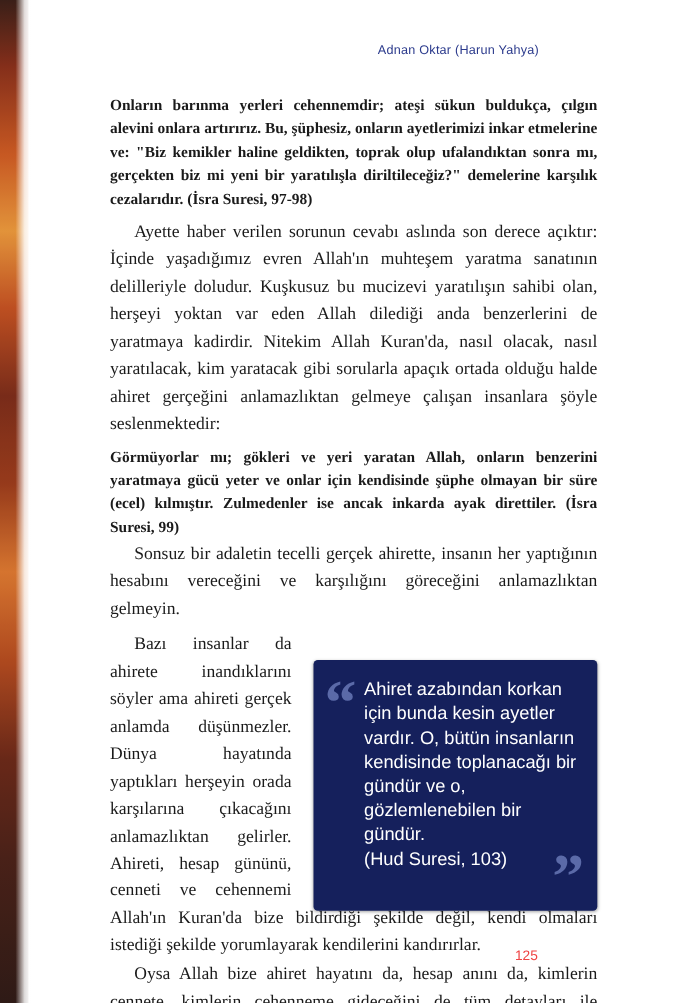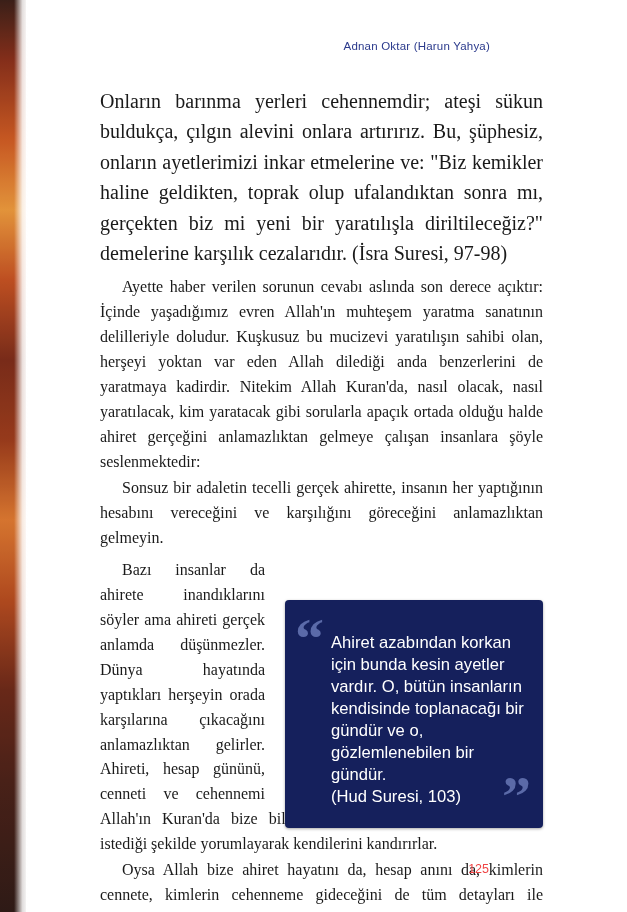--- a/index.html
+++ b/index.html
@@ -74,23 +74,23 @@
   }
 
   p {
     margin: 0 0 0 0;
     text-align: justify;
     font-size: 16px;
     line-height: 1.56;
     text-indent: 22px;
   }
   p.bold {
-    font-weight: normal;
+    font-weight: bold;
     text-indent: 0;
-    font-size: 20px;
+    font-size: 14px;
     line-height: 1.52;
   }
   p + p { margin-top: 1px; }
   p.gap { margin-top: 7px; }
 
   
   #flow-area {
     position: relative;
   }
   #quote-float {
@@ -116,21 +116,20 @@
   #quote-text {
     position: absolute;
     left: 46px;
     top: 16px;
     width: 200px;
     font-family: "Liberation Sans", sans-serif;
     font-size: 16.6px;
     line-height: 1.33;
     font-weight: 400;
     white-space: pre-line;
-    margin-top: 16px;
   }
   #quote-mark-open {
     position: absolute;
     left: 10px;
     top: 10px;
     font-family: "Liberation Serif", serif;
     font-size: 58px;
     line-height: 1;
     color: #5b6aa8;
     font-weight: bold;
@@ -163,20 +162,21 @@
   <div id="left-edge"></div>
 
   <div id="header-author">Adnan Oktar (Harun Yahya)</div>
 
   <div id="content">
 
     <p class="bold">Onların barınma yerleri cehennemdir; ateşi sükun buldukça, çılgın alevini onlara artırırız. Bu, şüphesiz, onların ayetlerimizi inkar etmelerine ve: "Biz kemikler haline geldikten, toprak olup ufalandıktan sonra mı, gerçekten biz mi yeni bir yaratılışla diriltileceğiz?" demelerine karşılık cezalarıdır. (İsra Suresi, 97-98)</p>
 
     <p class="gap">Ayette haber verilen sorunun cevabı aslında son derece açıktır: İçinde yaşadığımız evren Allah'ın muhteşem yaratma sanatının delilleriyle doludur. Kuşkusuz bu mucizevi yaratılışın sahibi olan, herşeyi yoktan var eden Allah dilediği anda benzerlerini de yaratmaya kadirdir. Nitekim Allah Kuran'da, nasıl olacak, nasıl yaratılacak, kim yaratacak gibi sorularla apaçık ortada olduğu halde ahiret gerçeğini anlamazlıktan gelmeye çalışan insanlara şöyle seslenmektedir:</p>
 
+    <p class="bold gap">Görmüyorlar mı; gökleri ve yeri yaratan Allah, onların benzerini yaratmaya gücü yeter ve onlar için kendisinde şüphe olmayan bir süre (ecel) kılmıştır. Zulmedenler ise ancak inkarda ayak direttiler. (İsra Suresi, 99)</p>
 
     <p>Sonsuz bir adaletin tecelli gerçek ahirette, insanın her yaptığının hesabını vereceğini ve karşılığını göreceğini anlamazlıktan gelmeyin.</p>
 
     <div id="flow-area">
       <div id="quote-float"></div>
       <p class="gap">Bazı insanlar da ahirete inandıklarını söyler ama ahireti gerçek anlamda düşünmezler. Dünya hayatında yaptıkları herşeyin orada karşılarına çıkacağını anlamazlıktan gelirler. Ahireti, hesap gününü, cenneti ve cehennemi Allah'ın Kuran'da bize bildirdiği şekilde değil, kendi olmaları istediği şekilde yorumlayarak kendilerini kandırırlar.</p>
       <p>Oysa Allah bize ahiret hayatını da, hesap anını da, kimlerin cennete, kimlerin cehenneme gideceğini de tüm detayları ile bildirmiştir. Her-</p>
     </div>
 
   </div>

